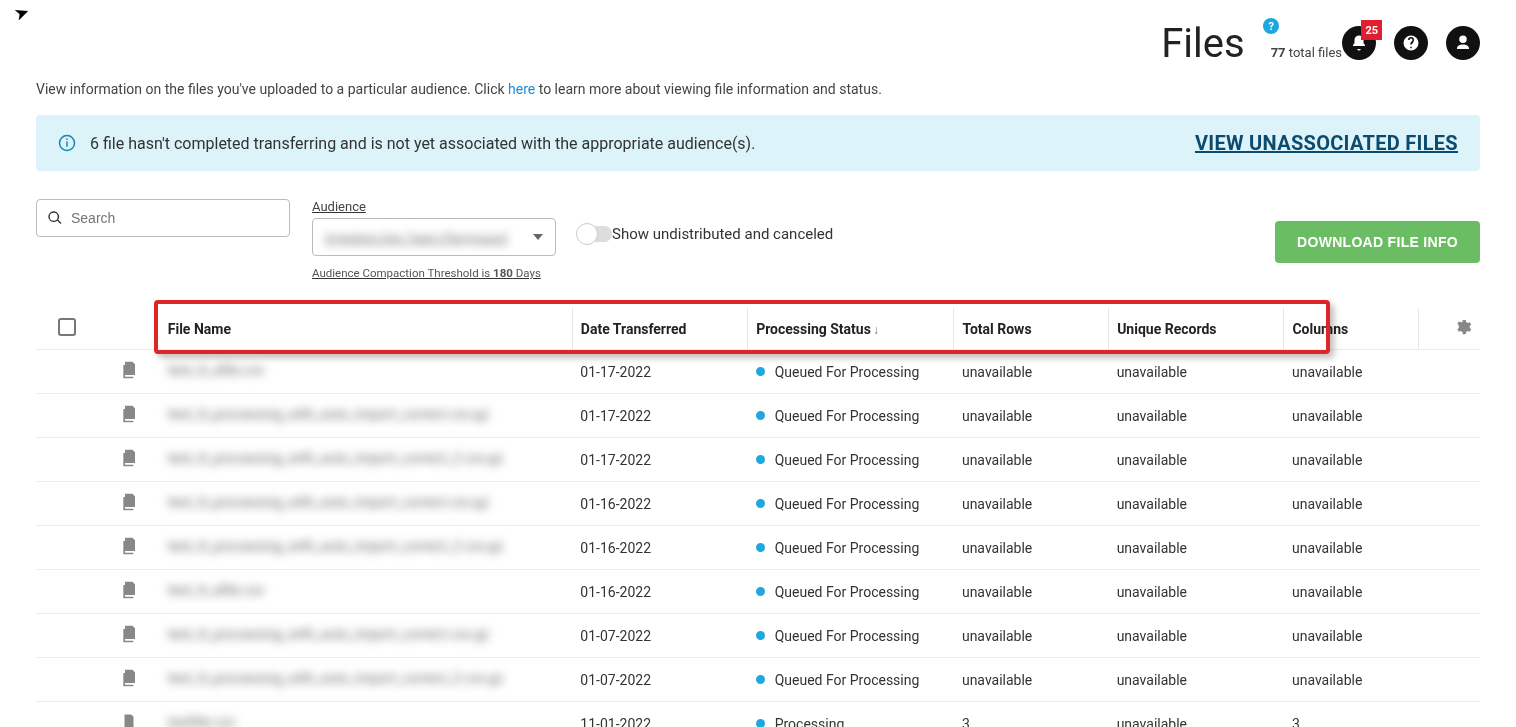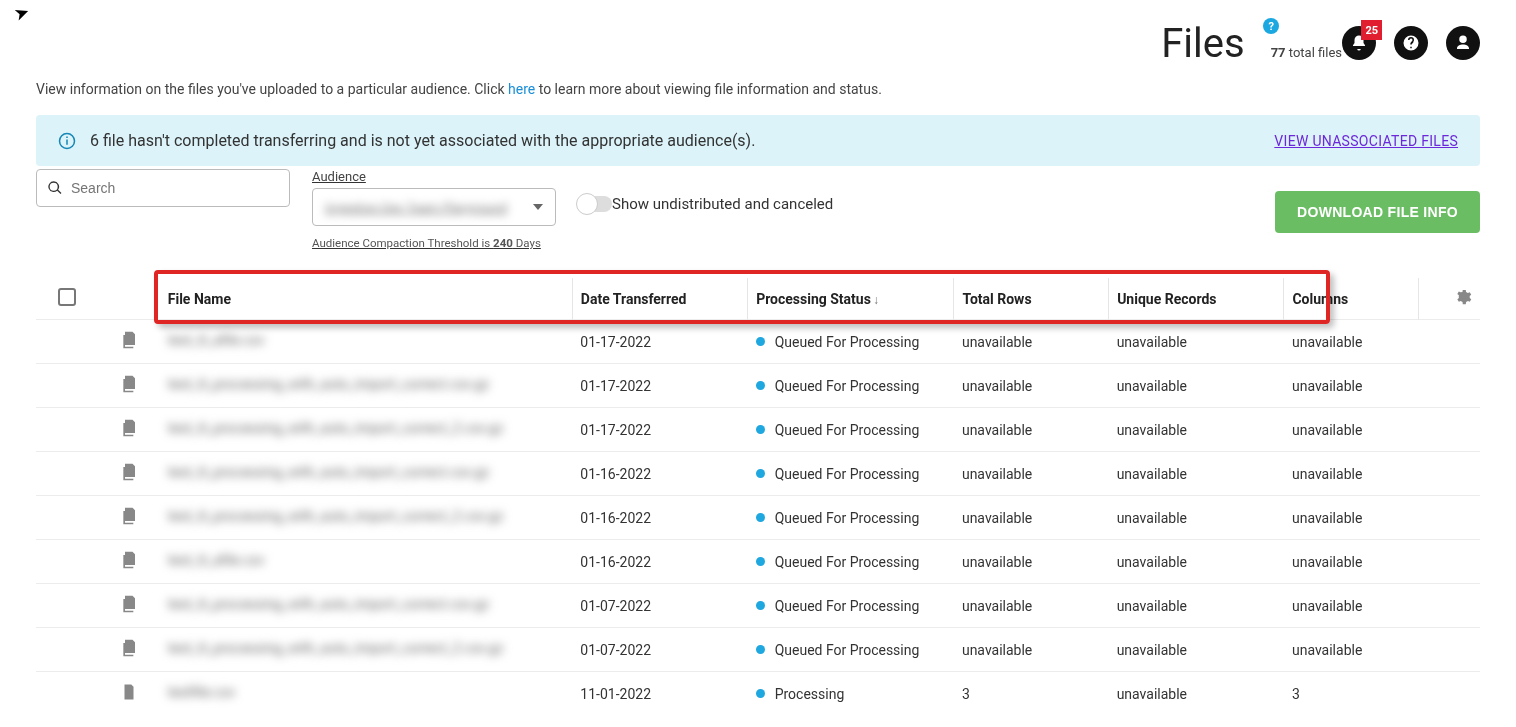--- a/index.html
+++ b/index.html
@@ -21,24 +21,24 @@
   .notif-badge { position: absolute; top: -6px; right: -6px; min-width: 20px; height: 20px; padding: 0 4px; background: #e01e30; color: #fff; border-radius: 0; font-size: 11px; font-weight: 700; display:flex; align-items:center; justify-content:center; }
 
   .description { font-size: 14px; color: #444; margin: 14px 0 18px; }
   .description a { color: #1b8ed8; text-decoration: none; }
 
   
   .banner { background: #dbf3f9; border-radius: 4px; padding: 16px 22px; display:flex; align-items:center; justify-content:space-between; }
   .banner-left { display:flex; align-items:center; gap: 14px; }
   .banner-icon { width: 18px; height: 18px; }
   .banner-text { font-size: 16px; color: #333; }
-  .banner-link { color: #6d28d9; font-size: 14px; font-weight: 400; letter-spacing: .3px; }
+  .banner-link { color: #0c4a6e; font-size: 20px; font-weight: 700; letter-spacing: .3px; }
 
   
-  .controls { display:flex; align-items:flex-start; gap: 22px; margin-top: 3px; }
+  .controls { display:flex; align-items:flex-start; gap: 22px; margin-top: 28px; }
   .search-box { width: 254px; height: 38px; border: 1.5px solid #bbb; border-radius: 4px; display:flex; align-items:center; padding: 0 10px; color:#555; }
   .search-box svg { width: 16px; height: 16px; fill: #333; margin-right: 8px; }
   .search-input { border: none; outline: none; flex: 1; font-size: 14px; color:#555; }
 
   .audience-block { display:flex; flex-direction:column;text-decoration:underline; }
   .audience-label { font-size: 13px; color: #444; margin-bottom: 4px; }
   .audience-select { width: 244px; height: 38px; border: 1.5px solid #bbb; border-radius: 4px; display:flex; align-items:center; justify-content:space-between; padding: 0 12px; background:#fff; }
   .audience-select .blurred { filter: blur(4px); color:#888; font-size:13px; white-space:nowrap; overflow:hidden; }
   .caret-down { width:0; height:0; border-left:5px solid transparent; border-right:5px solid transparent; border-top:6px solid #666; }
   .compaction-note { font-size: 11.5px; color: #555; margin-top: 10px; }
@@ -147,21 +147,21 @@
       <input class="search-input" type="text" placeholder="Search" style="">
     </div>
 
     <div class="audience-block">
       <span class="audience-label">Audience</span>
       <div class="audience-select">
         <span class="blurred">Ingestion Dev Team Playground</span>
         <span class="caret-down"></span>
       </div>
       <span class="compaction-note">
-        <span>Audience Compaction Threshold is </span><b>240</b><span> Days</span>
+        <span>Audience Compaction Threshold is </span><b>180</b><span> Days</span>
       </span>
     </div>
 
     <div class="toggle-group">
       <span class="toggle"></span>
       <span class="toggle-label">Show undistributed and canceled</span>
     </div>
 
     <button class="download-btn">DOWNLOAD FILE INFO</button>
   </div>

